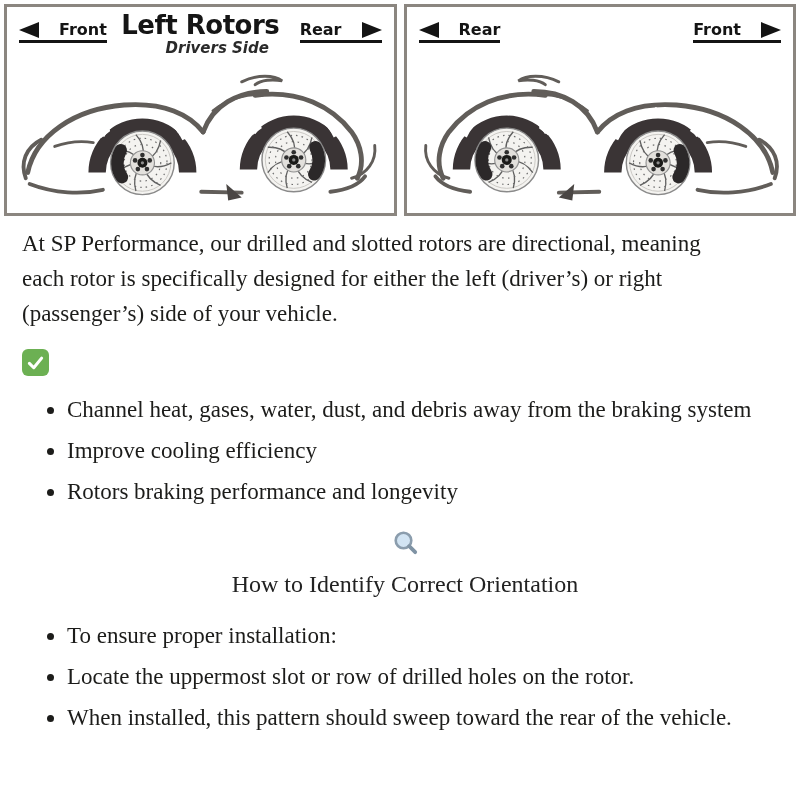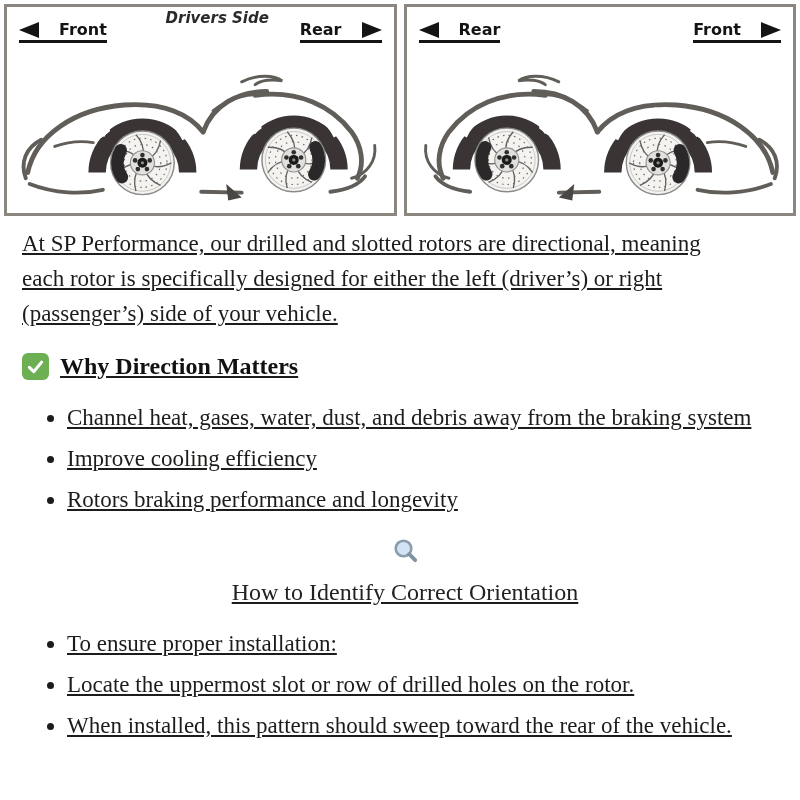--- a/index.html
+++ b/index.html
@@ -17,21 +17,21 @@
        border-bottom:3px solid #141414;padding-bottom:1px;
        font:700 16px "DejaVu Sans",sans-serif;color:#141414;}
   .dir-l{left:12px;} .dir-r{right:12px;}
   .tri{width:0;height:0;border-top:8px solid transparent;border-bottom:8px solid transparent;}
   .tri-left{border-right:20px solid #141414;}
   .tri-right{border-left:20px solid #141414;}
   .car-svg{position:absolute;left:2px;right:2px;bottom:2px;width:calc(100% - 4px);height:160px;}
   .rot{font:italic 700 10px "DejaVu Sans",sans-serif;fill:#ffffff;letter-spacing:1.4px;}
 
   
-  .content{padding:10px 12px 0 22px;font-size:23px;line-height:35px;text-decoration:underline;}
+  .content{padding:10px 12px 0 22px;font-size:23px;line-height:35px;}
   .intro{margin:0 0 18px 0;max-width:705px;}
   .lead{margin:0 0 12px 0;}
   h2{display:flex;align-items:center;gap:11px;font-size:24px;margin:18px 0 16px 0;color:#111;}
   h2.h2-bold{font-weight:700;}
   h2.h2-reg{font-weight:400;color:#222;flex-direction:column;}
   ul{margin:14px 0 20px 0;padding-left:45px;}
   li{margin:0 0 6px 0;max-width:700px;}
   .emoji-check{display:inline-flex;width:27px;height:27px;border-radius:6px;
                background:#6cb053;align-items:center;justify-content:center;flex:0 0 auto;}
   .emoji-mag{display:inline-flex;width:27px;height:27px;align-items:center;
@@ -99,20 +99,21 @@
 <div class="page">
 
   <div class="diagram-row">
 
     <figure class="panel">
       <span class="dir dir-l">
         <span class="tri tri-left"></span>
         <span>Front</span>
       </span>
       <div class="panel-titles">
+        <div class="panel-title">Left Rotors</div>
         <div class="panel-subtitle">Drivers Side</div>
       </div>
       <span class="dir dir-r">
         <span>Rear</span>
         <span class="tri tri-right"></span>
       </span>
       <svg class="car-svg" viewBox="0 0 390 166">
         <use href="#carL"></use>
         <path id="tpL1" d="M 119.3 68.8 A 46 46 0 0 1 179.4 100.1" fill="none"></path>
         <path id="tpL2" d="M 276.3 65.8 A 46 46 0 0 1 336.4 97.1" fill="none"></path>
@@ -146,21 +147,20 @@
   <main class="content">
 
     <p class="intro">At SP Performance, our drilled and slotted rotors are directional, meaning each rotor is specifically designed for either the left (driver’s) or right (passenger’s) side of your vehicle.</p>
 
     <h2 class="h2-bold">
       <span class="emoji-check">
         <svg width="21" height="21" viewBox="0 0 24 24">
             <polyline points="5,13 10,18 19,7" fill="none" stroke="#ffffff" stroke-width="3.5" stroke-linecap="round" stroke-linejoin="round"></polyline>
           </svg>
       </span>
-      <span>Why Direction Matters</span>
     </h2>
 
 
     <ul>
       <li>Channel heat, gases, water, dust, and debris away from the braking system</li>
       <li>Improve cooling efficiency</li>
       <li>Rotors braking performance and longevity</li>
     </ul>
 
     <h2 class="h2-reg">

